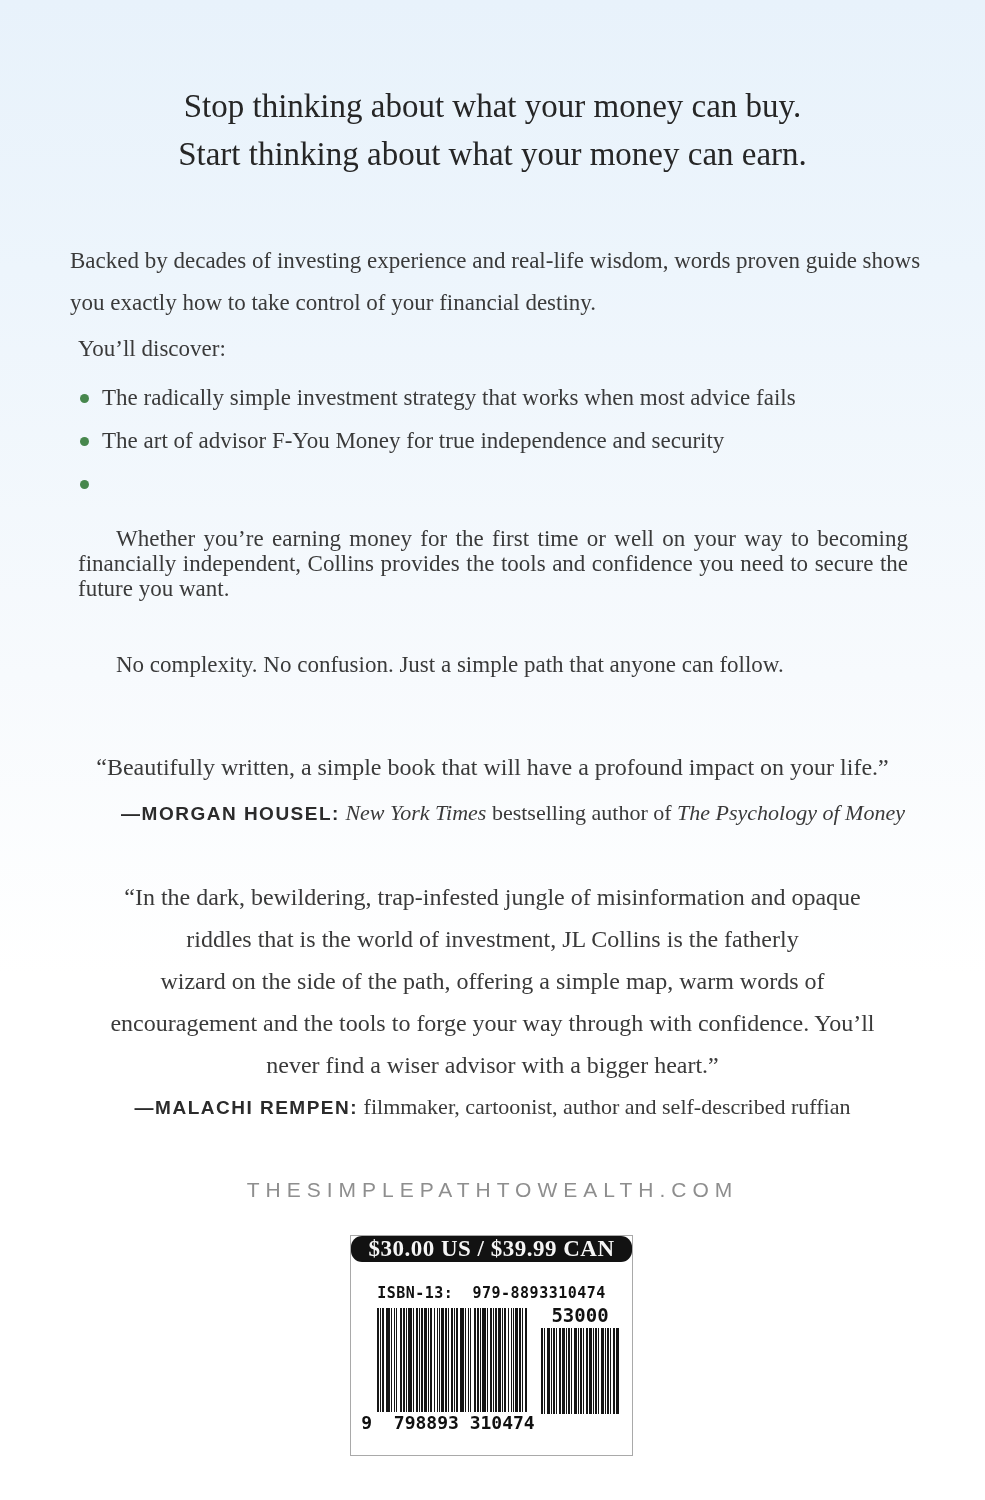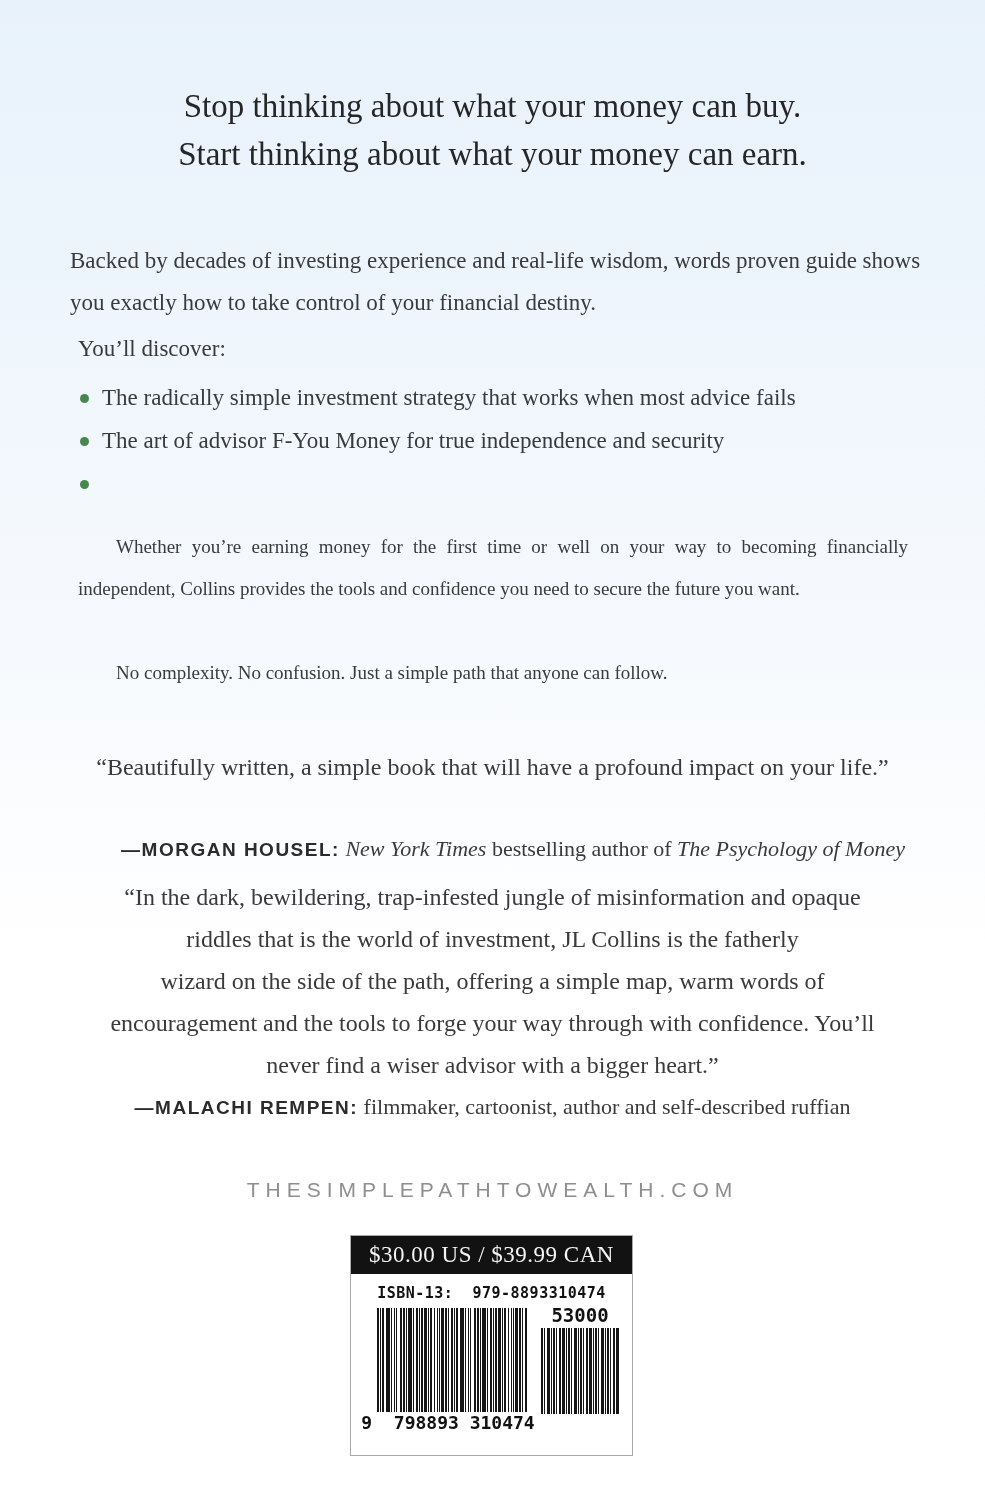--- a/index.html
+++ b/index.html
@@ -38,41 +38,41 @@
     color: #3a3a3a;
     margin-bottom: 15px;
   }
   .dot {
     position: absolute; left: 2px; top: 10px;
     width: 9px; height: 9px; border-radius: 50%;
     background: var(--bullet-green, #47874d);
   }
   .bodypara {
     position: absolute; left: 78px; width: 830px;
-    font-size: 19px; line-height: 42px; color: #3a3a3a;
+    font-size: 23px; line-height: 25px; color: #3a3a3a;
     text-align: justify; text-indent: 38px;
   }
   .bodypara.p1 { top: 526px; }
   .bodypara.p2 { top: 652px; text-align: left; }
   .quote1 {
     position: absolute; top: 754px; left: 0; width: 100%;
     text-align: center;
     font-size: 24px; color: #3a3a3a;
   }
   .attribution {
     position: absolute; left: 0; width: 100%;
     text-align: center;
     font-size: 22px; color: #3a3a3a;
   }
   .attribution .attr-name {
     font-family: "Liberation Sans", sans-serif;
     font-size: 19px; font-weight: 700; letter-spacing: 1.5px;
     color: #2b2b2b;
   }
-  .attr1 { top: 836px; padding-left: 41px; }
+  .attr1 { top: 800px; padding-left: 41px; }
   .quote2 {
     position: absolute; top: 876px; left: 0; width: 100%;
     text-align: center;
     font-size: 24px; line-height: 42px; color: #3a3a3a;
     white-space: pre-line;
   }
   .attr2 { top: 1094px; }
   .em { font-style: italic; }
   .website {
     position: absolute; top: 1178px; left: 0; width: 100%;
@@ -81,26 +81,27 @@
     font-size: 21px; letter-spacing: 6px;
     color: #8e8e8e;
   }
   .barcode-box {
     position: absolute; left: 350px; top: 1235px;
     width: 283px; height: 221px;
     background: #fff;
     border: 1px solid #a9a9a9;
   }
   .price-bar {
-    position: absolute; top: 0; left: 0; width: 100%; height: 38px;
+    position: absolute; top: 0; left: 0; width: 100%; height: 26px;
     background: #121212;
     color: #f5f5f5;
     display: flex; align-items: center; justify-content: center;
-    font-size: 23px; font-weight: 400;
+    font-size: 23px; font-weight: 700;
     letter-spacing: 0.5px;
+    border-radius: 11px;
   }
   .isbn-line {
     position: absolute; top: 48px; left: 0; width: 100%;
     text-align: center;
     font-family: "DejaVu Sans Mono", monospace;
     font-weight: 700; font-size: 15px; letter-spacing: 0.5px;
     color: #111;
     white-space: pre;
   }
   .bars { position: absolute; overflow: hidden; }

